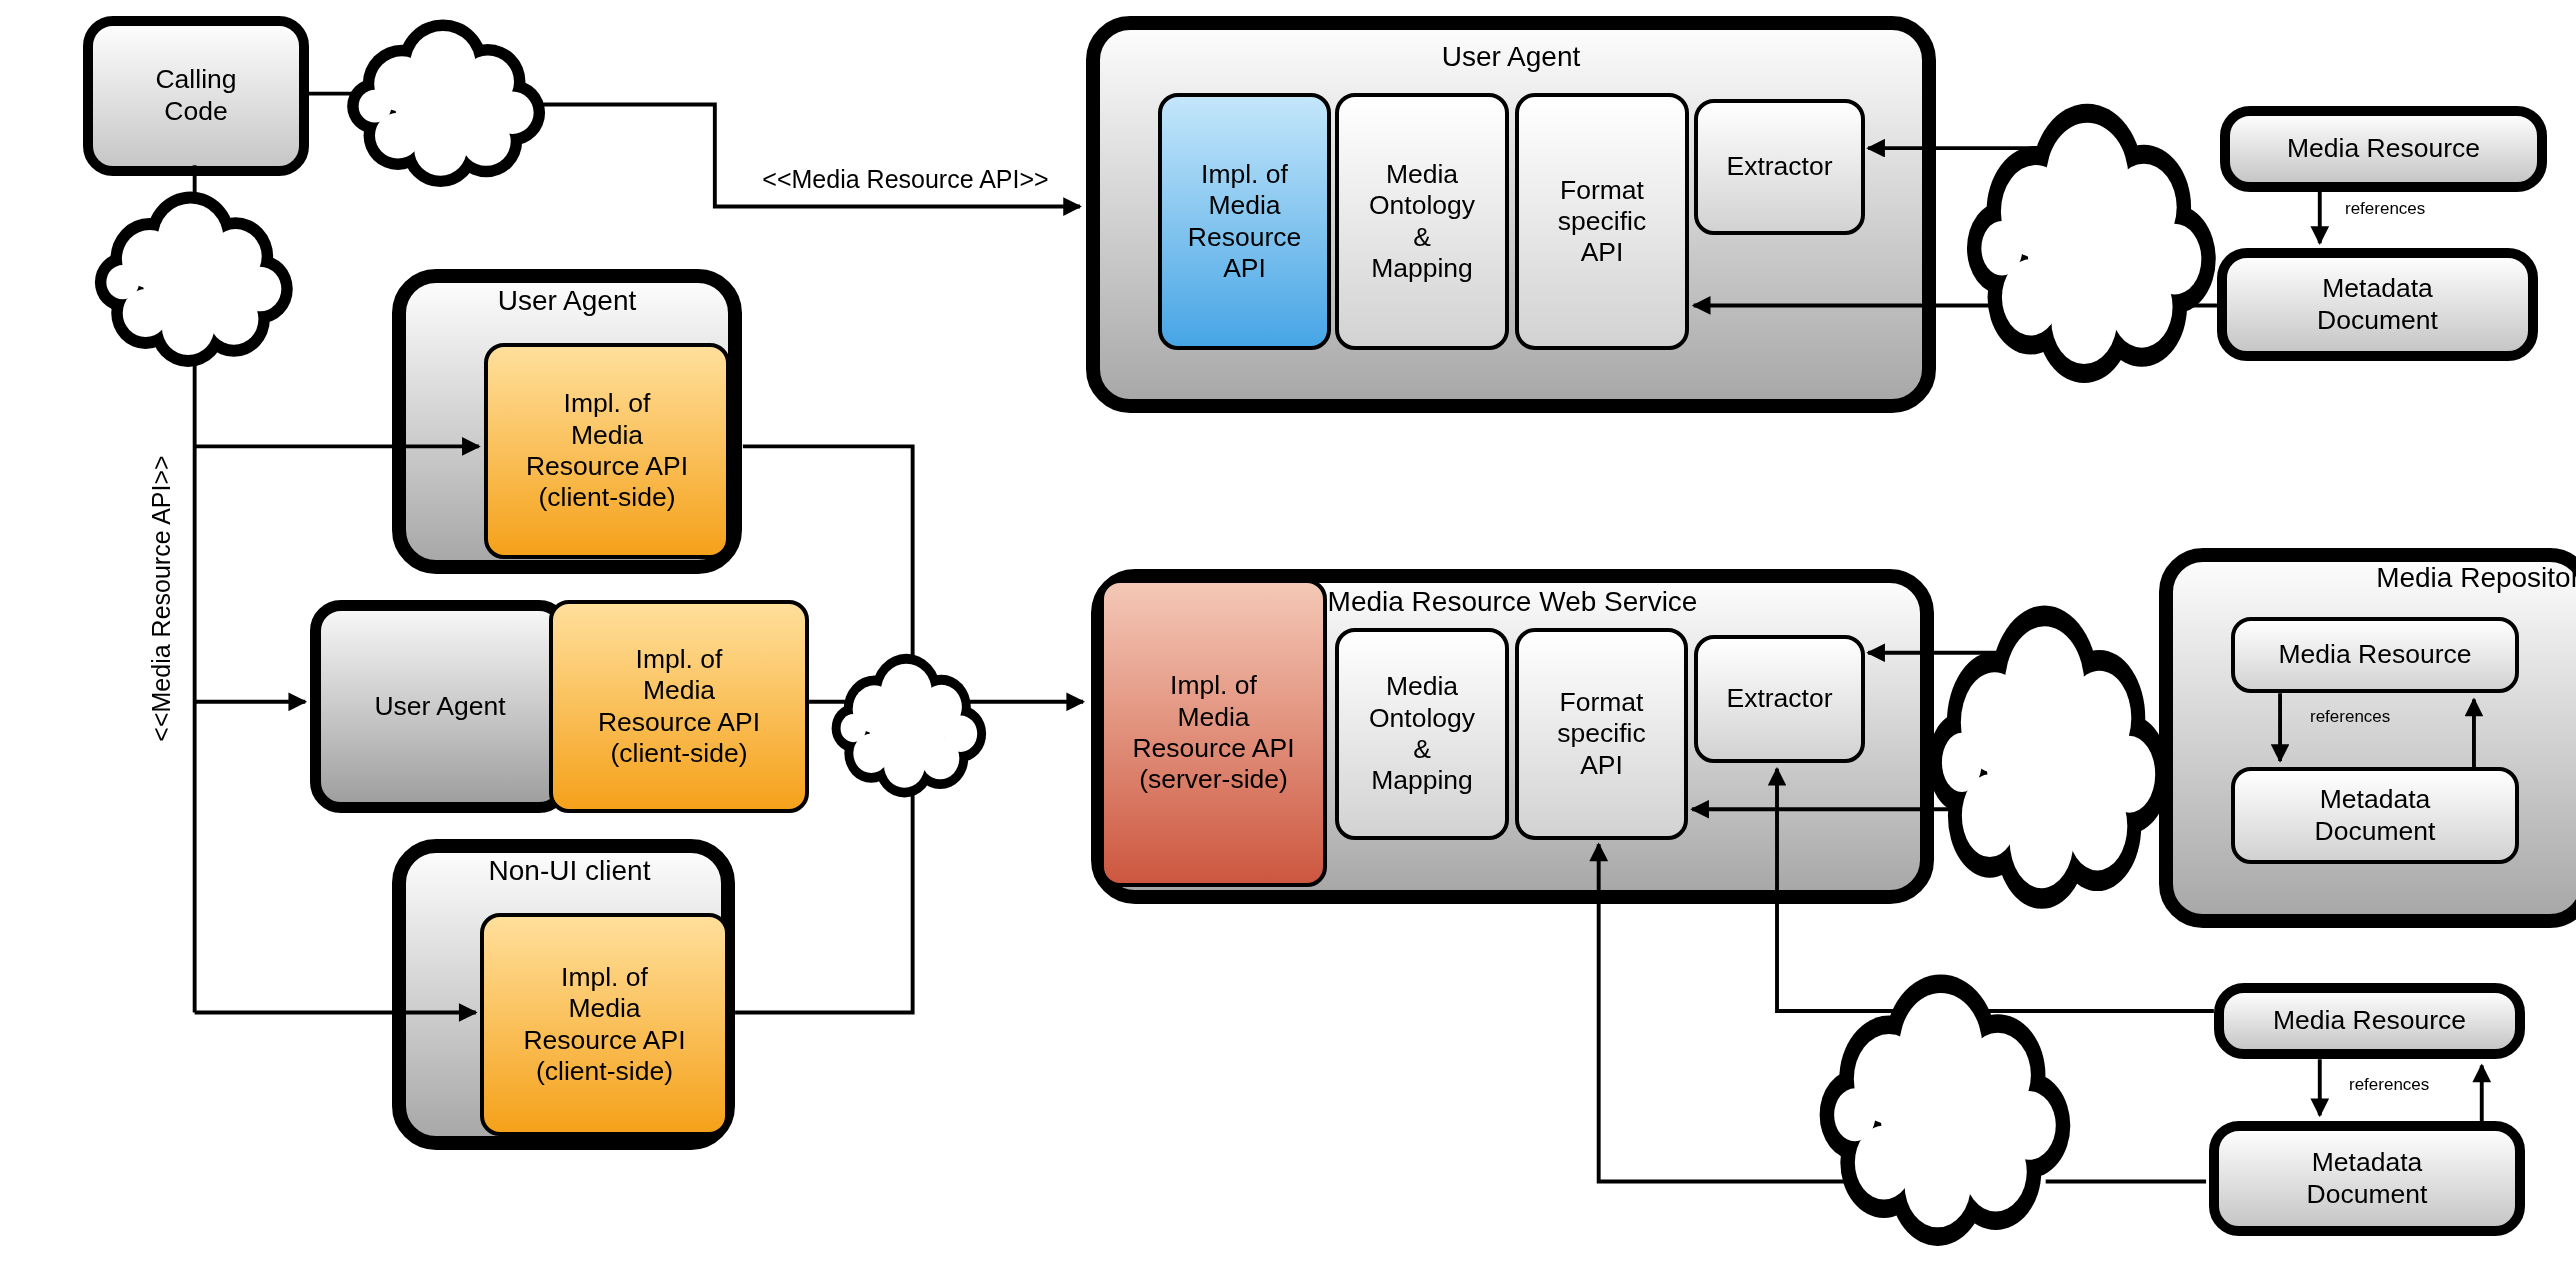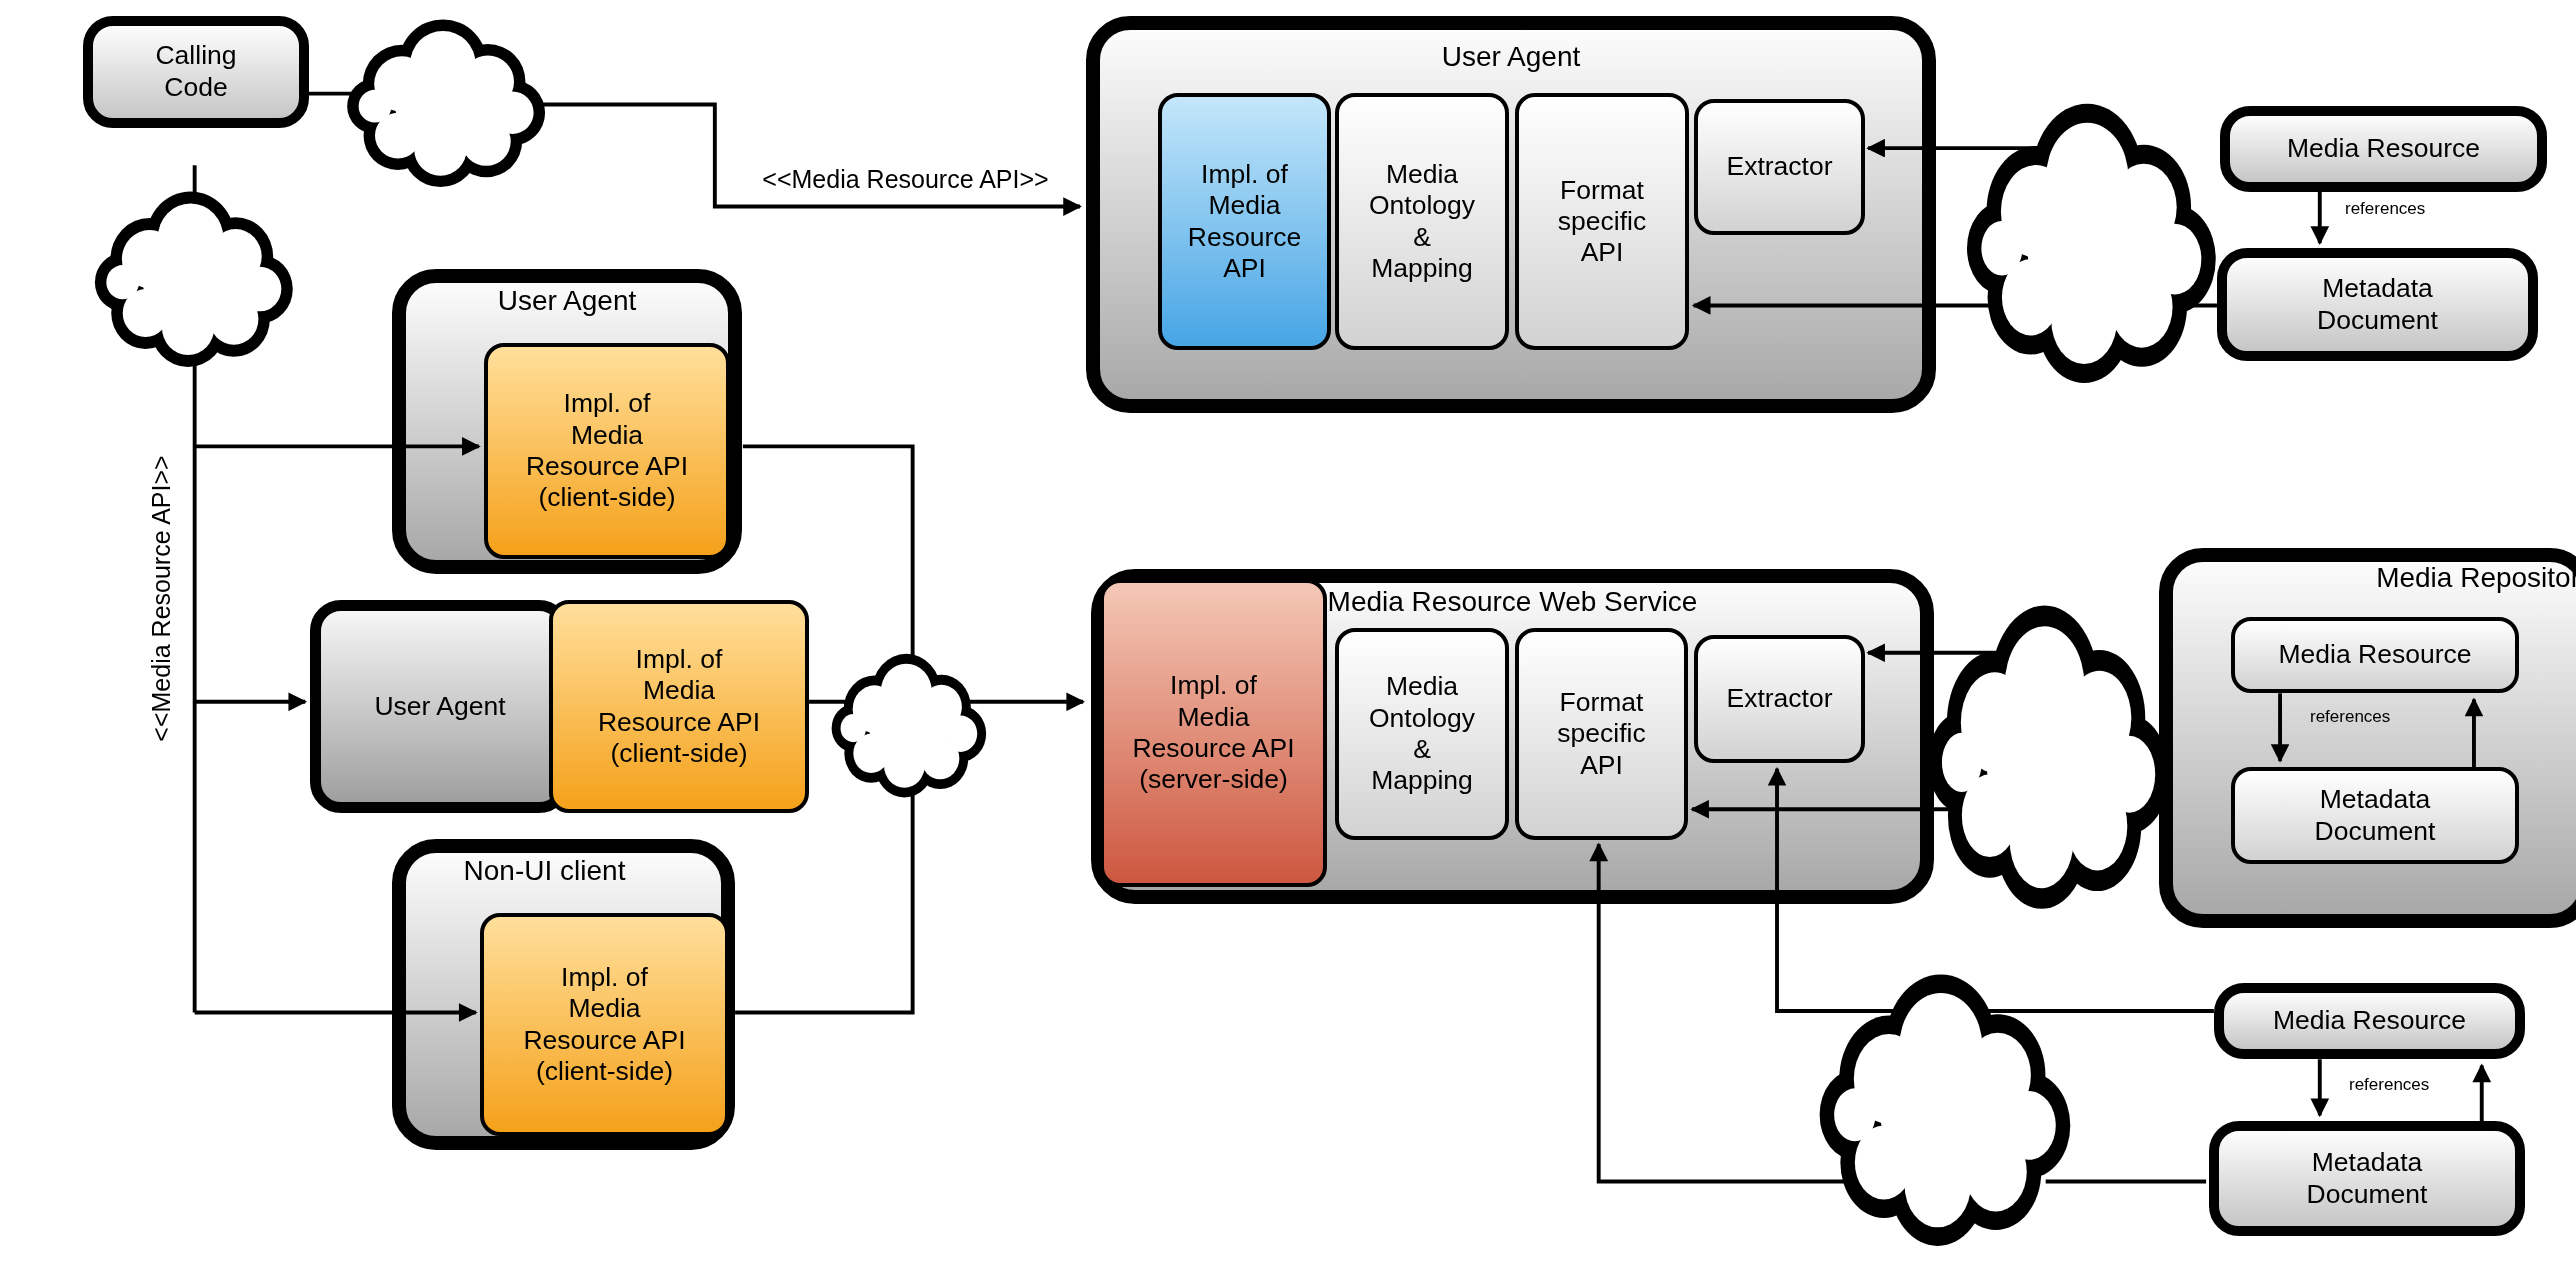--- a/index.html
+++ b/index.html
@@ -28,29 +28,29 @@
 
 <div id="diagram">
 
   <div class="container" style="left:1065px;top:16.4px;width:850px;height:397px;"></div>
   <div class="title" style="left:1065px;top:41px;width:850px;">User Agent</div>
 
   <div class="container" style="left:371px;top:269px;width:350px;height:305px;"></div>
   <div class="title" style="left:371px;top:285px;width:350px;">User Agent</div>
 
   <div class="container" style="left:371px;top:839px;width:343px;height:311px;"></div>
-  <div class="title" style="left:352px;top:855px;width:343px;">Non-UI client</div>
+  <div class="title" style="left:377px;top:855px;width:343px;">Non-UI client</div>
 
   <div class="container" style="left:1070px;top:569px;width:843px;height:335px;"></div>
   <div class="title" style="left:1070px;top:586px;width:843px;">Media Resource Web Service</div>
 
   <div class="container" style="left:2138px;top:548px;width:435px;height:380px;"></div>
   <div class="title" style="left:2138px;top:562px;width:435px;text-align:right;">Media Repository</div>
 
-  <div class="box small" style="left:62px;top:15.6px;width:226px;height:112px;">Calling
+  <div class="box small" style="left:62px;top:15.6px;width:226px;height:160px;">Calling
 Code</div>
 
   <div class="box impl-blue" style="left:1137px;top:93px;width:173px;height:257px;">Impl. of
 Media
 Resource
 API</div>
   <div class="box" style="left:1314px;top:93px;width:174px;height:257px;">Media
 Ontology
 &amp;
 Mapping</div>

